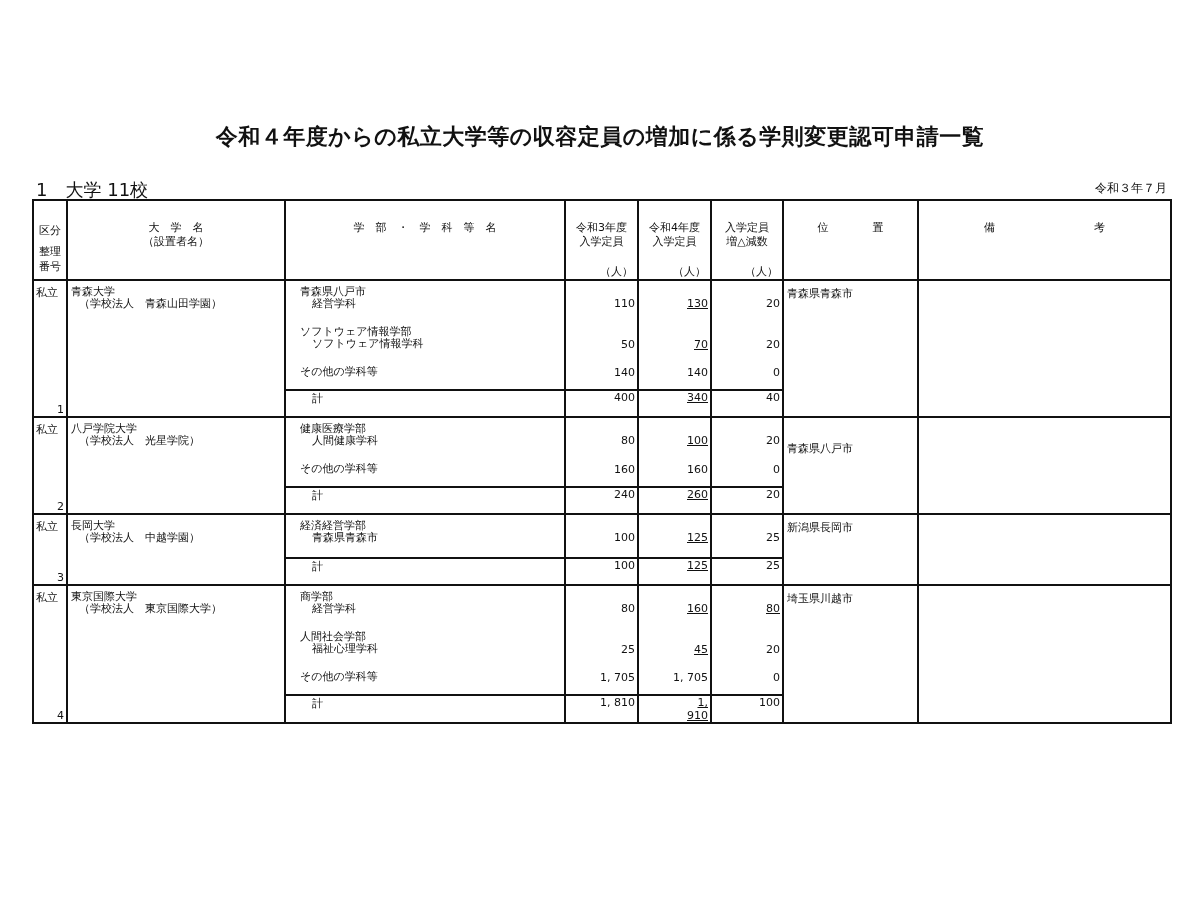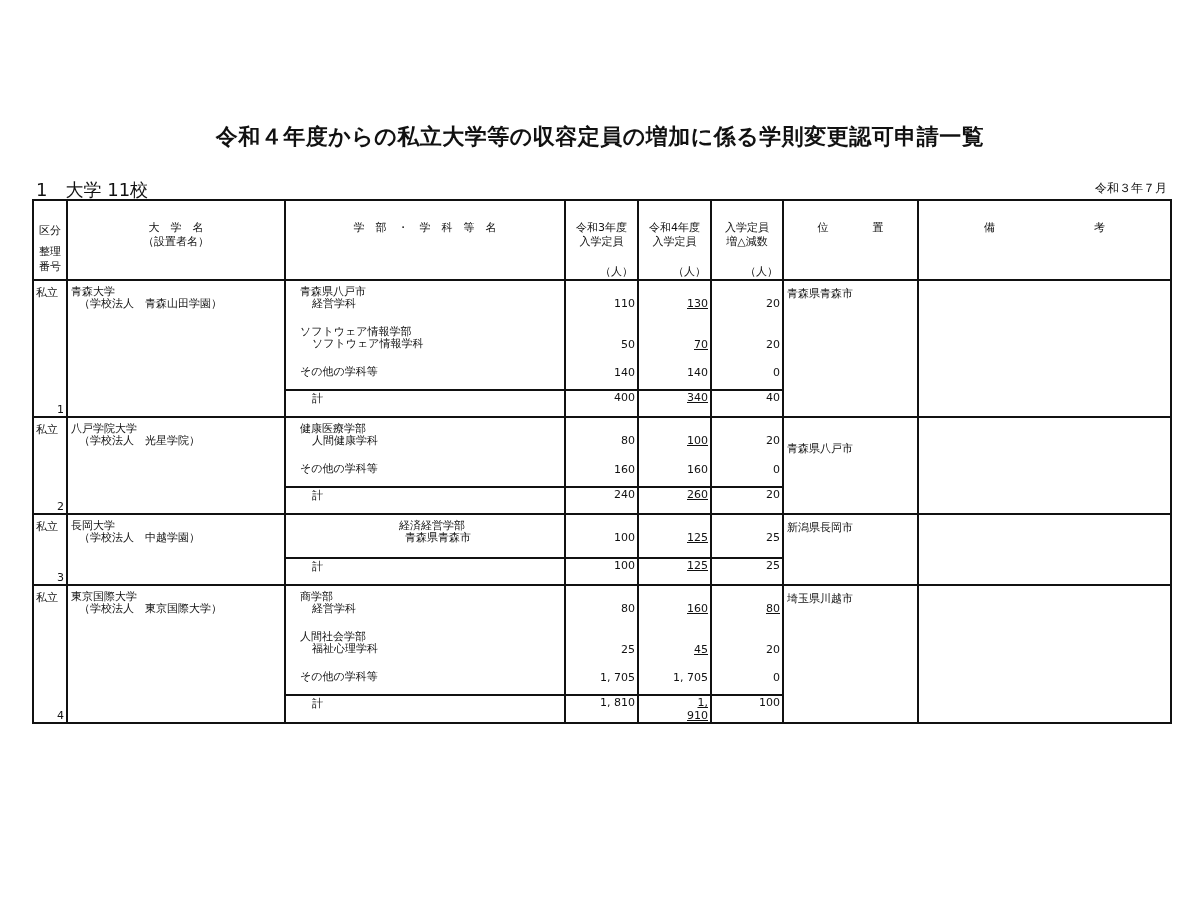--- a/index.html
+++ b/index.html
@@ -234,21 +234,21 @@
         <td rowspan="2" style="position:relative">
           <div class="kubun">私立</div>
           <div class="seiri">3</div>
         </td>
         <td rowspan="2">
           <div class="uname">
             <div>長岡大学</div>
           <div style="padding-left:8px">（学校法人　中越学園）</div>
           </div>
         </td>
-        <td style="height:42px;text-align:center;">
+        <td style="height:42px;">
         <div style="padding:5px 0 0 14px;line-height:12px">
           <div>経済経営学部</div>
           <div style="padding-left:12px">青森県青森市</div>
         </div>
         </td>
         <td style="">
           <div class="num" style="padding-top:16px">100</div>
         </td>
         <td style="">
           <div class="num u" style="padding-top:16px">125</div>

